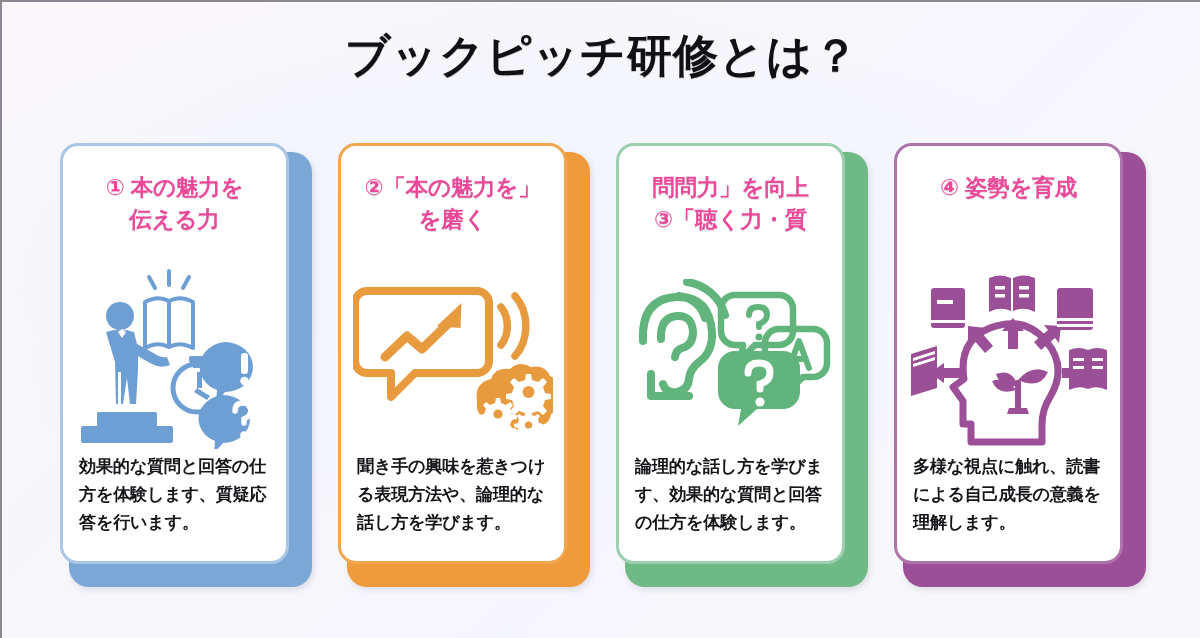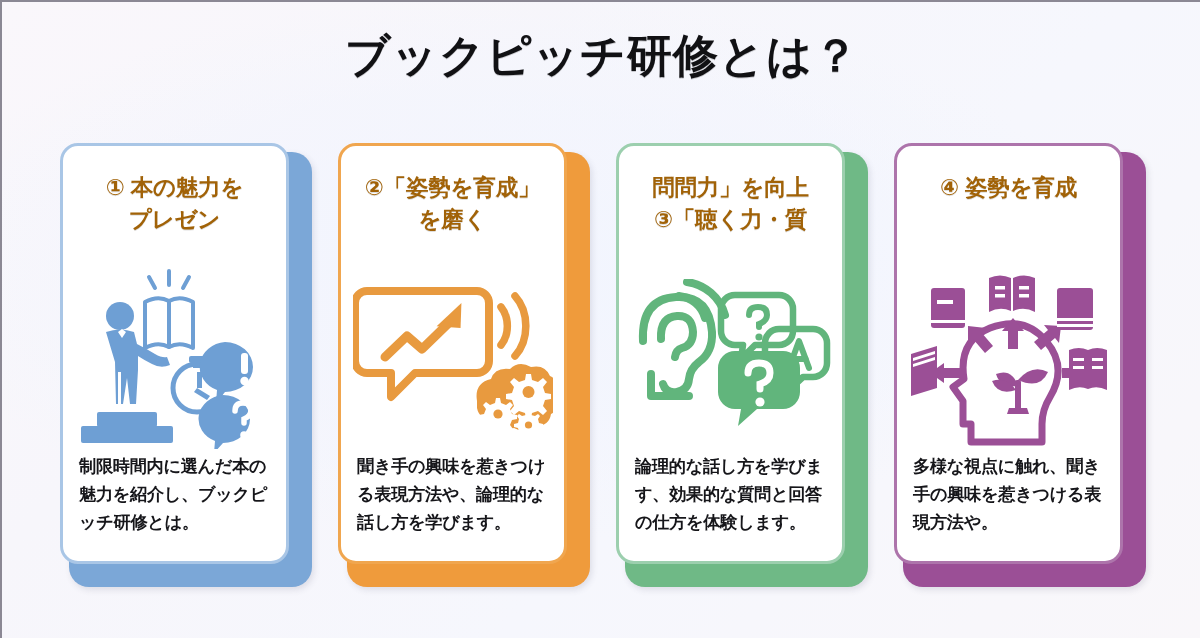--- a/index.html
+++ b/index.html
@@ -81,21 +81,21 @@
   }
   .card-title {
     position: absolute;
     top: 26px;
     left: 8px;
     width: 207px;
     text-align: center;
     font-size: 22.5px;
     font-weight: 900;
     line-height: 1.42;
-    color: #a16207;
+    color: #ec4899;
     letter-spacing: -0.2px;
     text-shadow: 0 1px 0 rgba(0,0,0,0.13);
   }
   .card-body {
     position: absolute;
     bottom: 24px;
     left: 16px;
     width: 196px;
     text-align: left;
     font-size: 17.2px;
@@ -133,21 +133,21 @@
 
   <div id="slide-title">ブックピッチ研修とは？</div>
 
   <div id="cards">
 
     <div class="card-wrap c1">
       <div class="card-back"></div>
       <div class="card-front">
         <div class="card-title">
           <div>① 本の魅力を</div>
-          <div>プレゼン</div>
+          <div>伝える力</div>
         </div>
         <div class="card-art">
           <svg width="200" height="180" viewBox="0 0 200 180">
             <g fill="#6e9fd4">
 
               <rect x="6" y="157" width="92" height="17" rx="2"></rect>
               <rect x="22" y="143" width="60" height="15" rx="2"></rect>
 
               <circle cx="45" cy="47" r="14"></circle>
 
@@ -189,29 +189,29 @@
 
             <g fill="#6e9fd4">
               <path d="M148 126 a27 24 0 1 1 0 48 l-9 10 l1 -12 a27 24 0 0 1 8 -46 z"></path>
             </g>
             <g fill="none" stroke="#ffffff" stroke-width="5.5" stroke-linecap="round">
               <path d="M160 142 q0 -8 8 -8 q8 0 8 7 q0 6 -7 9 l0 4"></path>
             </g>
             <circle cx="169" cy="166" r="3.8" fill="#ffffff"></circle>
           </svg>
         </div>
-        <div class="card-body">制限時間内に選んだ本の魅力を紹介し、ブックピッチ研修とは。</div>
+        <div class="card-body">効果的な質問と回答の仕方を体験します、質疑応答を行います。</div>
       </div>
     </div>
 
     <div class="card-wrap c2">
       <div class="card-back"></div>
       <div class="card-front">
         <div class="card-title">
-          <div>②「姿勢を育成」</div>
+          <div>②「本の魅力を」</div>
           <div>を磨く</div>
         </div>
         <div class="card-art">
           <svg width="200" height="165" viewBox="0 0 200 165">
 
             <g fill="none" stroke="#e89a3f" stroke-width="8" stroke-linejoin="round">
               <path d="M14 14 l110 0 a12 12 0 0 1 12 12 l0 58 a12 12 0 0 1 -12 12 l-62 0 l-24 24 l0 -24 l-24 0 a12 12 0 0 1 -12 -12 l0 -58 a12 12 0 0 1 12 -12 z"></path>
             </g>
 
             <g fill="none" stroke="#e89a3f" stroke-width="9" stroke-linecap="round" stroke-linejoin="round">
@@ -371,18 +371,18 @@
               <path d="M198 80 l0 40 q-10 -5 -19 -1 l0 -39 q9 -4 19 0 z"></path>
             </g>
             <g fill="#ffffff">
               <rect x="164" y="88" width="11" height="3"></rect>
               <rect x="164" y="96" width="11" height="3"></rect>
               <rect x="183" y="88" width="11" height="3"></rect>
               <rect x="183" y="96" width="11" height="3"></rect>
             </g>
           </svg>
         </div>
-        <div class="card-body">多様な視点に触れ、聞き手の興味を惹きつける表現方法や。</div>
+        <div class="card-body">多様な視点に触れ、読書による自己成長の意義を理解します。</div>
       </div>
     </div>
 
   </div>
 </div>
 
 </body></html>

